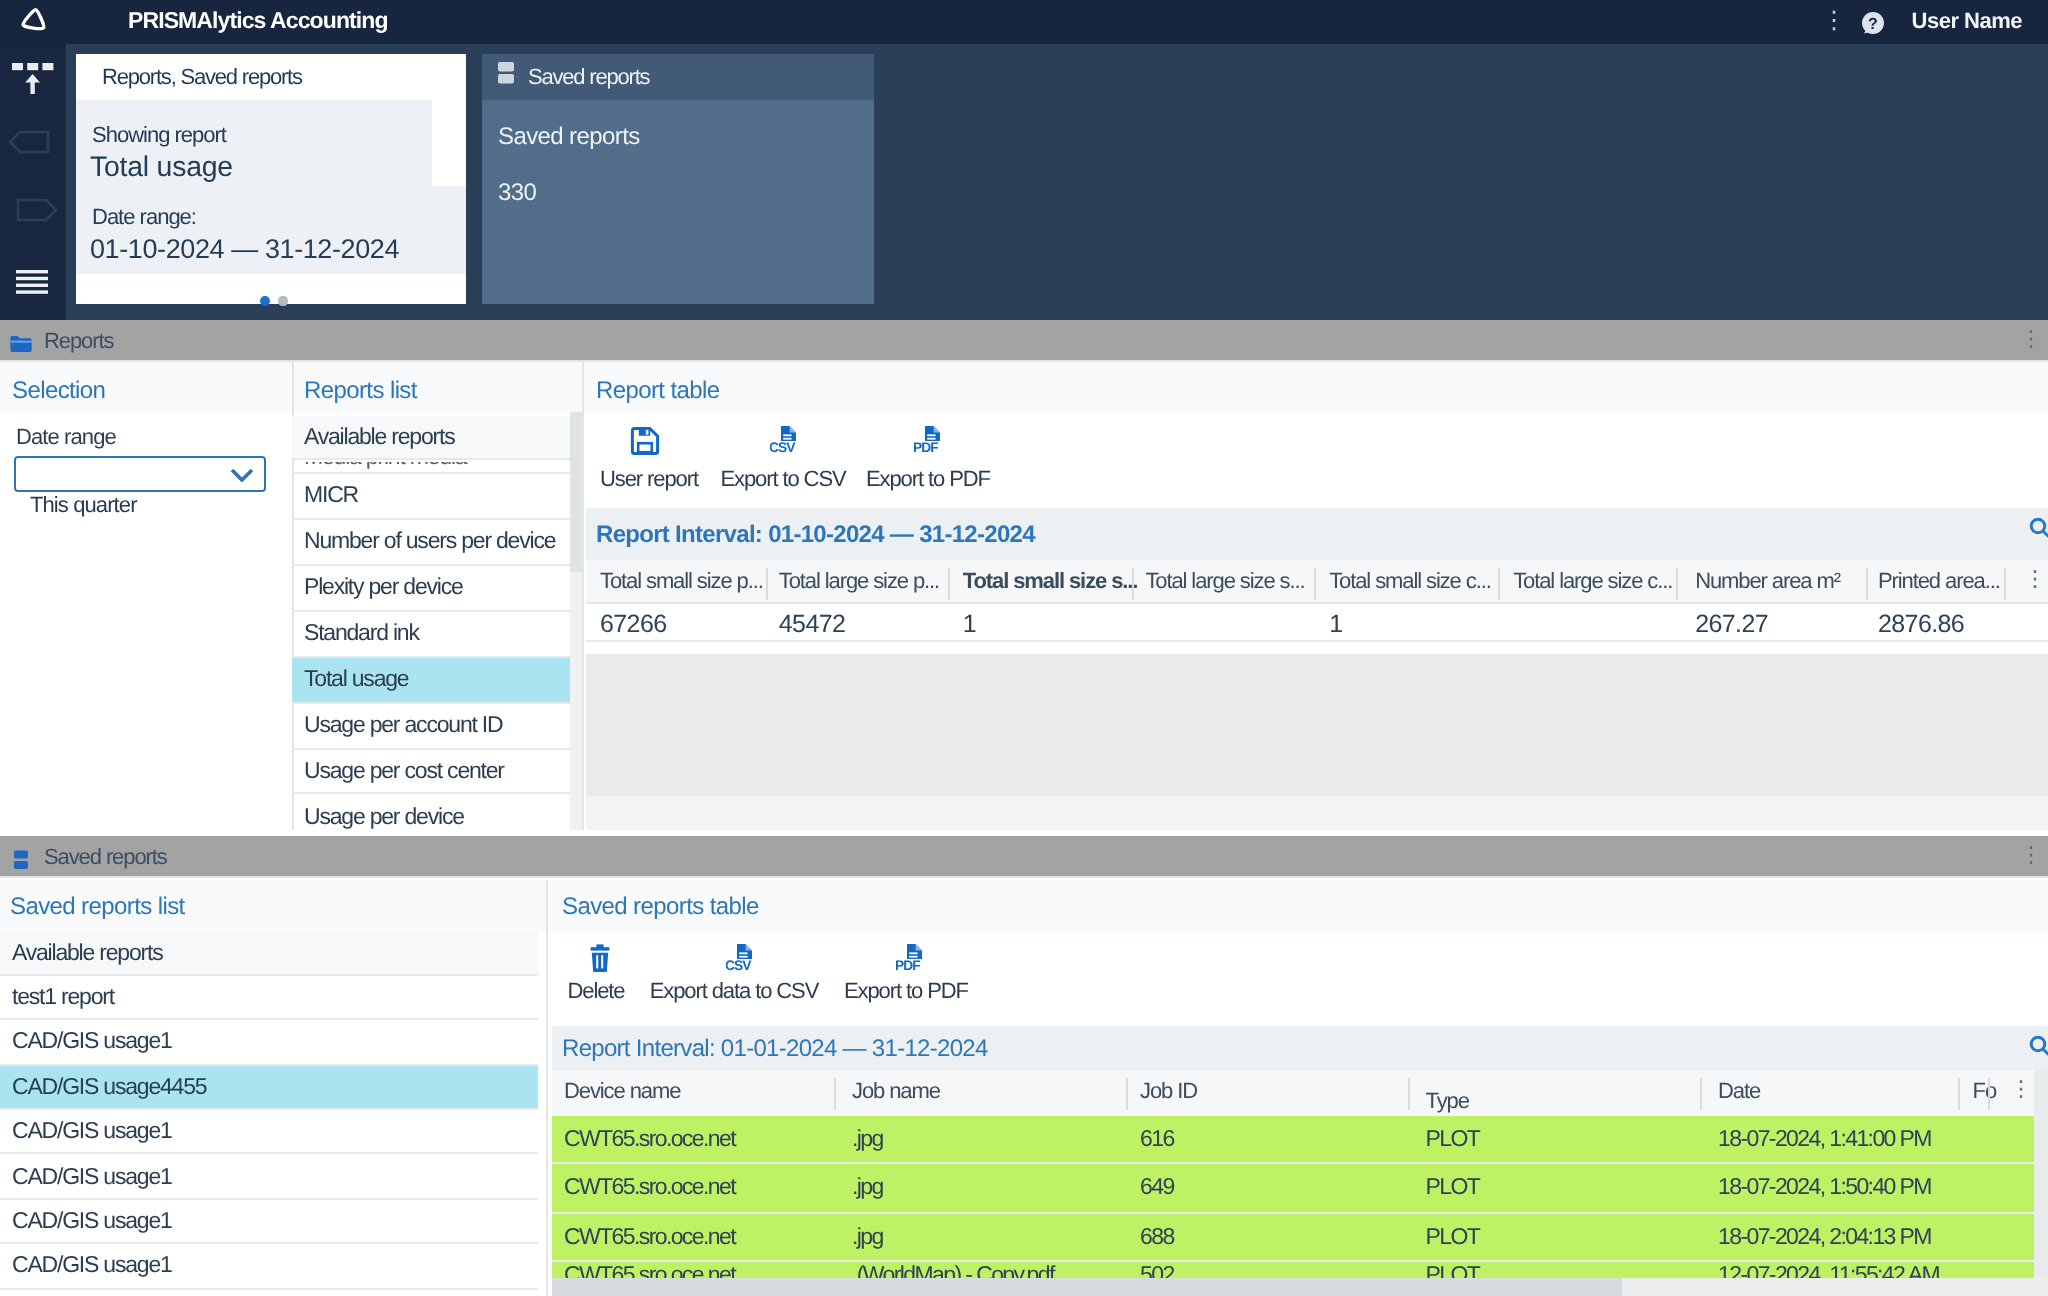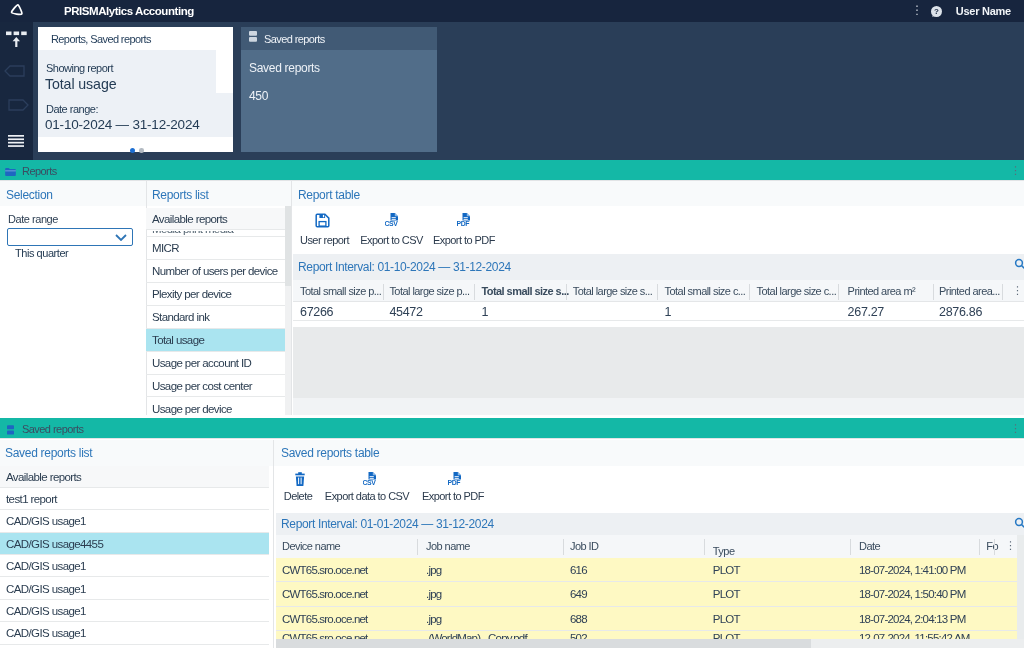--- a/index.html
+++ b/index.html
@@ -19,21 +19,21 @@
 #card1 .sec1 { left:0; top:23px; width:178px; height:50px; background:#edf1f6; }
 #card1 .sec2 { left:0; top:66px; width:195px; height:44px; background:#edf1f6; }
 .clab { left:8px; top:11px; font-size:11px; color:#243c55; letter-spacing:-0.5px; }
 .cbig { left:7px; top:25px; font-size:13.5px; color:#243c55; letter-spacing:-0.2px; }
 #card2 { left:241px; top:27px; width:196px; height:125px; background:#516d89; }
 #card2 .hdr { left:0; top:0; width:196px; height:23px; background:#415a75; color:#eef2f7; font-size:11px; letter-spacing:-0.6px; line-height:25px; }
 #card2 .b1 { left:8px; top:34px; font-size:12px; color:#eef2f7; letter-spacing:-0.3px; }
 #card2 .b2 { left:8px; top:62px; font-size:12px; color:#eef2f7; letter-spacing:-0.3px; }
 .dot { width:5px; height:5px; border-radius:50%; top:147px; }
 
-.sechdr { left:0; width:1024px; height:21px; background:#14b8a6; border-bottom:1px solid #e2e4e6; }
+.sechdr { left:0; width:1024px; height:21px; background:#a3a3a3; border-bottom:1px solid #e2e4e6; }
 .sechdr .t { position:absolute; left:22px; top:0; height:21px; line-height:22px; font-size:11px; color:#3c4c61; letter-spacing:-0.55px; }
 .vmenu { color:#5d6a79; font-size:11px; letter-spacing:0; line-height:11px; }
 
 .ptitle { font-size:12px; color:#2d76b9; letter-spacing:-0.3px; }
 .vline { width:1px; background:#e3e5e7; }
 .listrow { left:0; width:100%; height:22.9px; line-height:22.9px; font-size:11.5px; color:#2b3d50; border-bottom:1px solid #e7e9ea; padding-left:6px; letter-spacing:-0.6px; white-space:nowrap; }
 
 .th { font-size:11px; color:#3a4c5e; letter-spacing:-0.55px; white-space:nowrap; }
 .td { font-size:11.5px; color:#2f4156; letter-spacing:-0.8px; white-space:nowrap; }
 .tdr { font-size:12.5px; color:#2f4156; letter-spacing:-0.3px; white-space:nowrap; }
@@ -66,21 +66,21 @@
   </div>
 </div>
 <div class="abs dot" style="left:130px; top:147.8px; background:#1d6fd2;"></div>
 <div class="abs dot" style="left:139px; top:148px; background:#b3bac2; width:4.5px; height:4.5px;"></div>
 
 <div class="abs" id="card2">
   <div class="abs hdr">
       <span style="position:absolute; left:23px;">Saved reports</span>
     </div>
   <div class="abs b1">Saved reports</div>
-  <div class="abs b2">450</div>
+  <div class="abs b2">330</div>
 </div>
 
 <div class="abs sechdr" style="top:160px;">
     <span class="t">Reports</span>
   </div>
 <div class="abs vmenu" style="left:1010px; top:165px;">⋮</div>
 
 <div class="abs" style="left:0; top:181px; width:1024px; height:25px; background:#f8fafb;"></div>
 <div class="abs vline" style="left:146px; top:181px; height:234px;"></div>
 <div class="abs vline" style="left:291px; top:181px; height:234px;"></div>
@@ -132,30 +132,30 @@
   <svg class="abs" style="left:164px; top:7px;" width="14" height="14" viewBox="0 0 14 14">
     <path d="M5.5 0 H9.8 L13 3.2 V7.5 H5.5 Z" fill="#1268c3"></path>
     <path d="M9.8 0 L13 3.2 H9.8 Z" fill="#8ab7e6"></path>
     <rect x="6.6" y="4.2" width="4.2" height="0.9" fill="#fff"></rect>
     <rect x="6.6" y="5.9" width="4.2" height="0.9" fill="#fff"></rect>
     <text x="-0.5" y="13.2" font-size="6.9" font-weight="bold" fill="#1268c3" letter-spacing="-0.45" font-family="Liberation Sans,sans-serif">PDF</text>
   </svg>
   <span class="abs toolbtn" style="left:140px; top:28px; width:61px;">Export to PDF</span>
 </div>
 <div class="abs intbar" style="left:293px; top:254px; width:731px; height:25.5px;">
-  <span class="abs inttext" style="left:5px; top:6px;">Report Interval: 01-10-2024 — 31-12-2024</span>
+  <span class="abs inttext" style="left:5px; top:6px;font-weight:bold;">Report Interval: 01-10-2024 — 31-12-2024</span>
 </div>
 <div class="abs" id="thead1" style="left:293px; top:279.5px; width:731px; height:22.5px; background:#f5f7f9; border-bottom:1px solid #e4e6e8;">
   <span class="abs th" style="left:7px; top:5px;">Total small size p...</span>
   <span class="abs th" style="left:96.4px; top:5px;">Total large size p...</span>
   <span class="abs th" style="left:188.4px; top:5px;font-weight:bold;">Total small size s...</span>
   <span class="abs th" style="left:279.7px; top:5px;">Total large size s...</span>
   <span class="abs th" style="left:371.6px; top:5px;">Total small size c...</span>
   <span class="abs th" style="left:463.6px; top:5px;">Total large size c...</span>
-  <span class="abs th" style="left:554.6px; top:5px;">Printed area m²</span>
+  <span class="abs th" style="left:554.6px; top:5px;">Number area m²</span>
   <span class="abs th" style="left:646px; top:5px;">Printed area...</span>
   <span class="abs vmenu" style="left:719px; top:5px;">⋮</span>
   <span class="abs sep" style="left:89.8px; top:4px; height:16px;"></span>
   <span class="abs sep" style="left:181.4px; top:4px; height:16px;"></span>
   <span class="abs sep" style="left:273px; top:4px; height:16px;"></span>
   <span class="abs sep" style="left:364.3px; top:4px; height:16px;"></span>
   <span class="abs sep" style="left:455.9px; top:4px; height:16px;"></span>
   <span class="abs sep" style="left:544.9px; top:4px; height:16px;"></span>
   <span class="abs sep" style="left:639.7px; top:4px; height:16px;"></span>
   <span class="abs sep" style="left:709px; top:4px; height:16px;"></span>
@@ -230,21 +230,21 @@
   <span class="abs th" style="left:583px; top:5px;">Date</span>
   <span class="abs th" style="left:710.3px; top:5px;">Fo</span>
   <span class="abs vmenu" style="left:729px; top:5px;">⋮</span>
   <span class="abs sep" style="left:141px; top:4px; height:16px;"></span>
   <span class="abs sep" style="left:286.5px; top:4px; height:16px;"></span>
   <span class="abs sep" style="left:428px; top:4px; height:16px;"></span>
   <span class="abs sep" style="left:574.2px; top:4px; height:16px;"></span>
   <span class="abs sep" style="left:702.7px; top:4px; height:16px;"></span>
   <span class="abs sep" style="left:717.6px; top:4px; height:16px;"></span>
 </div>
-<div class="abs" id="rows2" style="left:276px; top:558px; width:741px; height:81px; overflow:hidden; background:#fef9c3;">
+<div class="abs" id="rows2" style="left:276px; top:558px; width:741px; height:81px; overflow:hidden; background:#bef264;">
   <div class="abs trow2" style="top:0;">
     <span class="abs td" style="left:6px;">CWT65.sro.oce.net</span>
     <span class="abs td" style="left:150px;">.jpg</span>
     <span class="abs td" style="left:294px;">616</span>
     <span class="abs td" style="left:436.8px;">PLOT</span>
     <span class="abs td" style="left:583px;">18-07-2024, 1:41:00 PM</span>
   </div>
   <div class="abs trow2" style="top:24.4px;">
     <span class="abs td" style="left:6px;">CWT65.sro.oce.net</span>
     <span class="abs td" style="left:150px;">.jpg</span>

